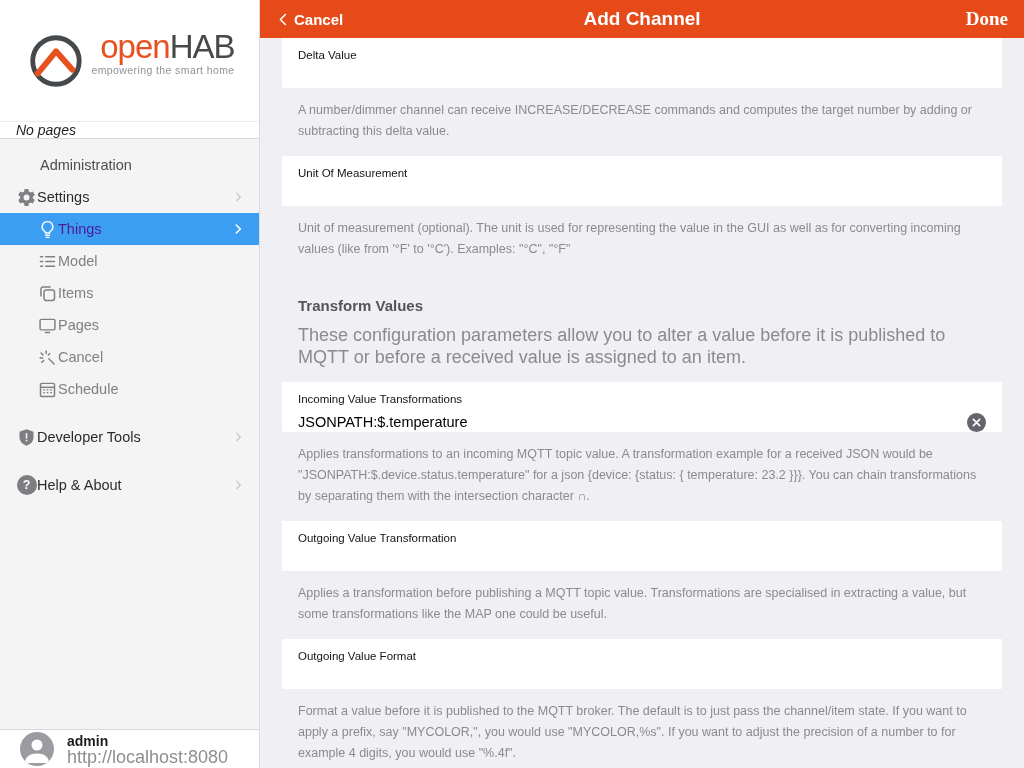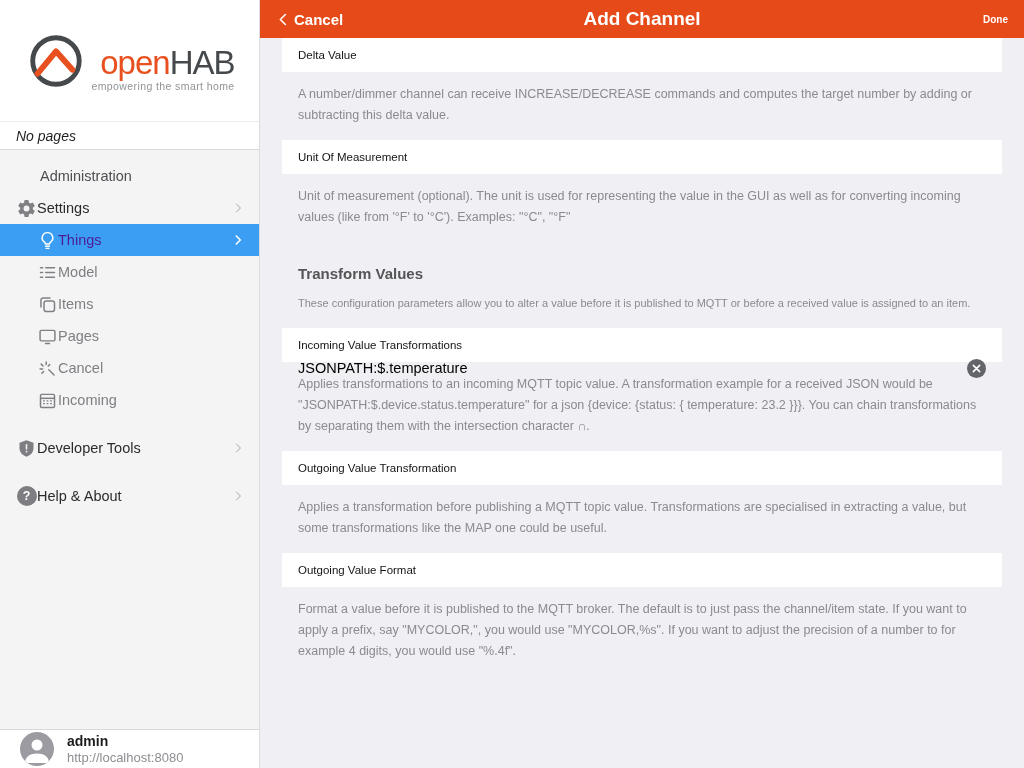--- a/index.html
+++ b/index.html
@@ -15,33 +15,33 @@
   .sidebar {
     width:260px; min-width:260px; height:768px;
     display:flex; flex-direction:column;
     background:#f4f4f5;
     border-right:1px solid #dcdce0;
   }
   .logo-panel {
     background:#fff; height:121px;
     display:flex; align-items:center; justify-content:center;
   }
-  .logo { display:flex; align-items:flex-end; gap:5px; }
+  .logo { display:flex; align-items:flex-start; gap:5px; }
   .logo-mark { width:62px; height:62px; }
   .logo-textcol { display:flex; flex-direction:column; align-items:flex-end; }
   .logo-line { font-size:33px; line-height:33px; letter-spacing:-1px; white-space:nowrap; }
   .brand-open { color:#e8511f; font-weight:500; }
   .brand-hab  { color:#45494c; font-weight:400; }
   .logo-tagline { font-size:10.5px; color:#8f9396; letter-spacing:0.4px; margin-top:1px; }
 
   .no-pages {
     background:#fff;
     border-top:1px solid #ececee;
     border-bottom:1px solid #d9d9dd;
-    height:29px; display:flex; align-items:center;
+    height:18px; display:flex; align-items:center;
     padding:0 16px;
     font-style:italic; font-size:14px; color:#1f1f22;
   }
 
   .sidebar-body { flex:1; padding-top:18px; overflow:hidden; }
   .block-title {
     padding:0 16px; margin-bottom:8px;
     font-size:14.5px; color:#4d4d52;margin-left:24px;
   }
   .menu-row {
@@ -70,41 +70,41 @@
   .user-panel {
     background:#fff; border-top:1px solid #d9d9dd;
     height:39px; display:flex; align-items:center; gap:13px;
     padding:0 20px;
   }
   .avatar {
     width:34px; height:34px; border-radius:50%;
     background:#9b9ba1; overflow:hidden; flex:0 0 34px;
   }
   .user-name { font-size:14px; font-weight:700; color:#1c1c1e; line-height:17px; }
-  .user-url  { font-size:13px; color:#8e8e93; line-height:15px; }
+  .user-url  { font-size:18px; color:#8e8e93; line-height:15px; }
 
   
   .main { flex:1; display:flex; flex-direction:column; height:768px; min-width:0; }
   .navbar {
     height:38px; background:#e64a19; color:#fff;
     display:flex; align-items:center; padding:0 16px;
     position:relative; flex:0 0 38px;
   }
   .nav-left { display:flex; align-items:center; gap:3px; font-size:15px; font-weight:600; cursor:pointer; }
   .nav-left svg { width:15px; height:15px; }
   .nav-title {
     position:absolute; left:50%; top:50%; transform:translate(-50%,-50%);
     font-size:19px; font-weight:700; white-space:nowrap;
   }
-  .nav-right { margin-left:auto; font-size:10px; font-weight:600; cursor:pointer; }
+  .nav-right { margin-left:auto; font-size:19px; font-weight:600; cursor:pointer;font-family:Liberation Serif, serif; }
 
   .content { flex:1; background:#efeff4; padding:0 22px; overflow:hidden; }
 
   .card {
-    background:#fff; height:34px; padding:11px 16px 0; border-radius:1px;
+    background:#fff; height:50px; padding:11px 16px 0; border-radius:1px;
   }
   .card-label { font-size:11.5px; color:#141416; line-height:13px; }
   .value-row { display:flex; align-items:center; margin-top:5px; height:22px; }
   .value-text { font-size:14.5px; color:#000; }
   .clear-btn {
     margin-left:auto; width:19px; height:19px; border-radius:50%;
     background:#64646b; display:flex; align-items:center; justify-content:center;
     cursor:pointer;
   }
   .clear-btn svg { width:9px; height:9px; }
@@ -112,21 +112,21 @@
   .field-desc {
     margin:12px 0 14px; padding:0 16px;
     font-size:12.5px; line-height:21px; color:#8a8a8f;
   }
   .section-title {
     margin:36px 0 8px; padding:0 16px;
     font-size:15px; font-weight:600; color:#555558; line-height:20px;
   }
   .section-desc {
     margin:0 0 14px; padding:0 16px;
-    font-size:11px; line-height:22px; color:#8a8a8f;
+    font-size:18px; line-height:22px; color:#8a8a8f;
   }
 </style>
 </head>
 <body>
 
 <aside class="sidebar">
 
   <div class="logo-panel">
     <div class="logo">
       <svg class="logo-mark" viewBox="0 0 64 64">
@@ -223,21 +223,21 @@
     </div>
 
     <div class="menu-row sub">
       <span class="mi">
         <svg viewBox="0 0 24 24" fill="none" stroke="currentColor" stroke-width="1.7" stroke-linejoin="round">
             <rect x="4" y="5" width="16" height="15" rx="1.5"></rect>
             <path d="M4 9.5h16"></path>
             <path d="M7 12.5h2M11 12.5h2M15 12.5h2M7 15.5h2M11 15.5h2M15 15.5h2" stroke-width="1.3"></path>
           </svg>
       </span>
-      <span>Incoming</span>
+      <span>Schedule</span>
     </div>
 
     <div class="menu-gap"></div>
 
     <div class="menu-row">
       <span class="mi">
         <svg viewBox="0 0 24 24">
             <path fill="#7d7d82" d="M12 2.5l8 3v6c0 4.8-3.3 8.5-8 9.8-4.7-1.3-8-5-8-9.8v-6z"></path>
             <rect x="11.1" y="7" width="1.8" height="6.2" fill="#f4f4f5"></rect>
             <rect x="11.1" y="14.6" width="1.8" height="1.9" fill="#f4f4f5"></rect>

